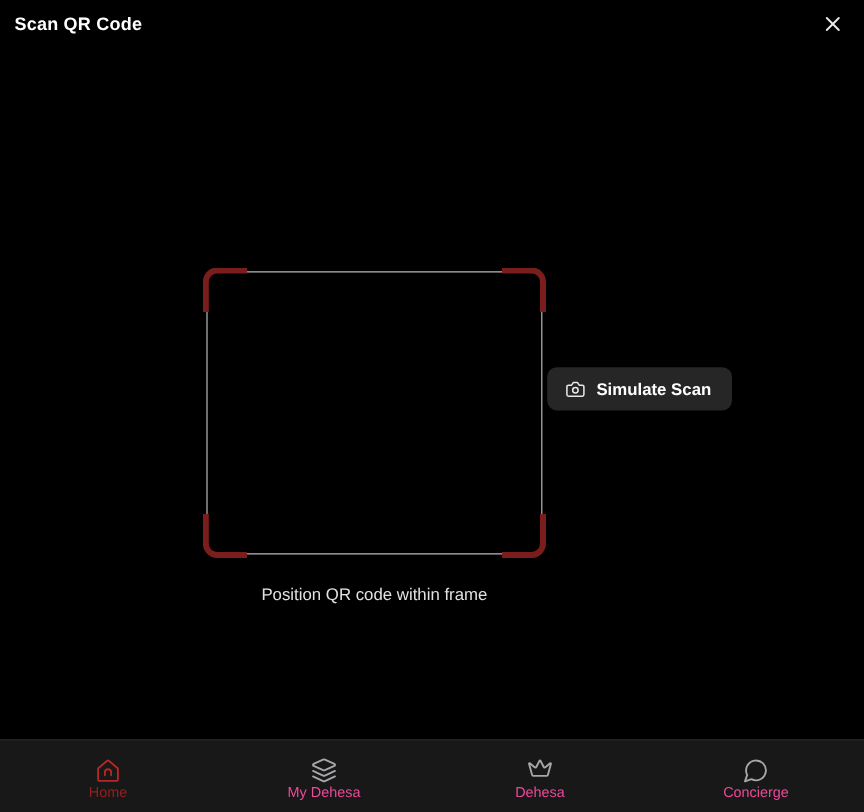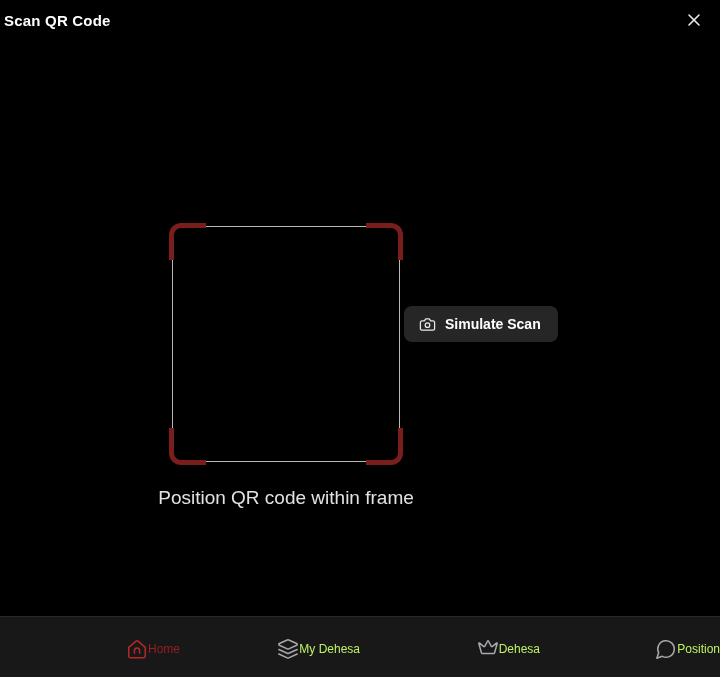--- a/index.html
+++ b/index.html
@@ -10,37 +10,37 @@
     font-family:"Liberation Sans", sans-serif;
     position:relative;
     overflow:hidden;
   }
 
   
   .header {
     position:absolute; top:0; left:0; right:0;
     height:40px;
     display:flex; align-items:center; justify-content:space-between;
-    padding:0 14px 0 4px;
+    padding:0 14px 0 12px;
   }
   .header-title {
     font-size:15px; font-weight:700; color:#fff; letter-spacing:.2px;
   }
   .close-btn {
     width:24px; height:24px;
     display:flex; align-items:center; justify-content:center;
     cursor:pointer; color:#e8e8e8;
     background:none; border:none;
   }
 
   
   .scan-wrap {
     position:absolute;
     top:226px; left:172px;
-    width:228px; height:236px;
+    width:280px; height:236px;
   }
   .qr-frame {
     position:absolute; inset:0;
     border:1.5px solid #b9b9b9;
     border-radius:3px;
   }
   .corner {
     position:absolute;
     width:37px; height:37px;
     border:5px solid var(--accent-dark);
@@ -64,41 +64,41 @@
     font-family:"Liberation Sans", sans-serif;
     cursor:pointer; white-space:nowrap;
   }
   .simulate-btn svg { flex:0 0 auto; }
 
   .scan-caption {
     position:absolute;
     top:calc(100% + 25px);
     left:50%; transform:translateX(-50%);
     white-space:nowrap;
-    font-size:19px; color:#e2e2e2;
+    font-size:14px; color:#e2e2e2;
     text-align:center;
   }
 
   
   .bottom-nav {
     position:absolute; left:0; right:0; bottom:0;
     height:61px;
     background:#181818;
     border-top:1px solid #292929;
     display:flex;
   }
   .nav-item {
     flex:1 1 0;
-    display:flex; flex-direction:row;
-    align-items:center; justify-content:flex-end;
+    display:flex; flex-direction:column;
+    align-items:center; justify-content:center;
     padding-top:3px;
     cursor:pointer;
     color:#a6a6ab;
   }
-  .nav-item .nav-label { font-size:12px; color:#bef264; }
+  .nav-item .nav-label { font-size:12px; color:#ec4899; }
   .nav-item.active { color:var(--accent); }
   .nav-item.active .nav-label { color:var(--accent-label); }
   .nav-item svg { display:block; }
 </style>
 </head>
 <body>
 
 <div class="header">
   <div class="header-title">Scan QR Code</div>
   <button class="close-btn" aria-label="Close">
@@ -157,15 +157,15 @@
         </svg>
       </span>
       <span class="nav-label">Dehesa</span>
     </div>
     <div class="nav-item">
       <span>
         <svg width="22" height="22" viewBox="0 0 24 24" fill="none" stroke="currentColor" stroke-width="1.7" stroke-linecap="round" stroke-linejoin="round">
           <path d="M7.9 20A9 9 0 1 0 4 16.1L2 22Z"></path>
         </svg>
       </span>
-      <span class="nav-label">Position</span>
+      <span class="nav-label">Concierge</span>
     </div>
   </nav>
 
 </body></html>

